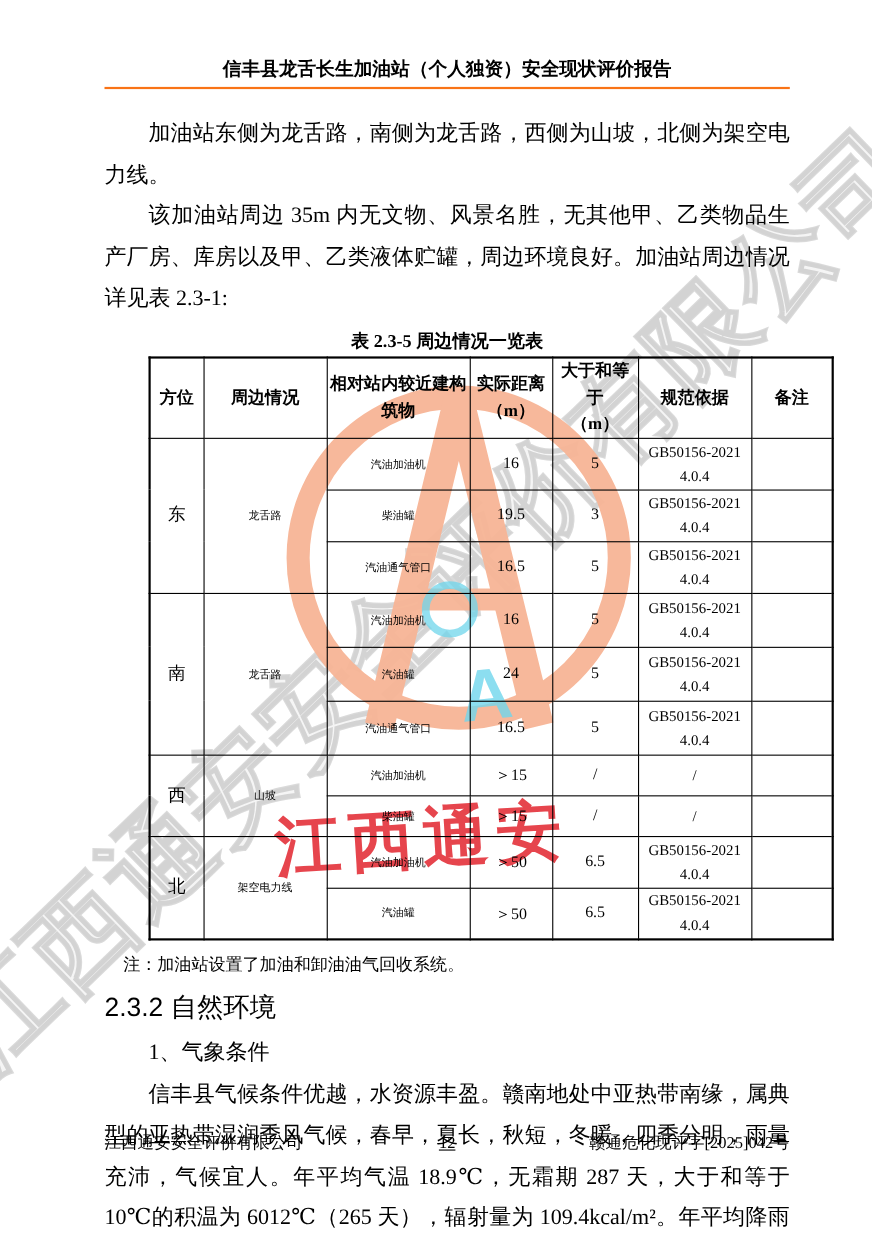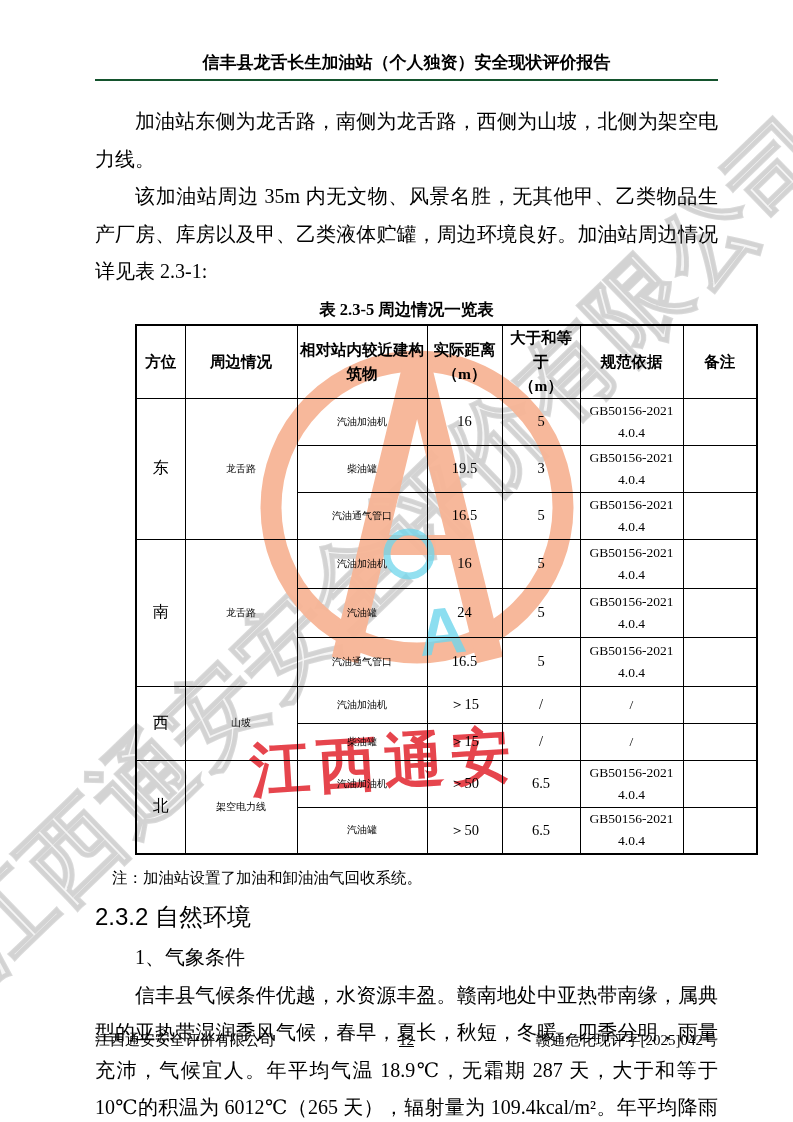--- a/index.html
+++ b/index.html
@@ -26,21 +26,21 @@
     font-size:66px;line-height:1;color:rgba(111,214,236,0.8);transform:rotate(-6deg);
   }
   .wm-red{
     position:absolute;left:250px;top:733px;white-space:nowrap;
     font-weight:bold;font-size:60px;line-height:1;letter-spacing:7px;
     color:rgba(226,36,46,0.85);transform:rotate(-3.5deg);
     font-family:"Liberation Serif","DejaVu Serif",serif;
   }
   
   .content{position:relative;z-index:1;width:623px;margin:0 75px 0 95px;}
-  .doc-header{padding-top:52px;padding-bottom:5px;border-bottom:2px solid #14532d;}
+  .doc-header{padding-top:52px;padding-bottom:5px;border-bottom:2px solid #f97316;}
   .doc-header-title{
     text-align:center;font-size:17px;line-height:22px;font-weight:bold;
   }
   .para{margin:0;font-size:20px;line-height:37.5px;text-align:justify;text-indent:2em;}
   .p1{margin-top:22px;}
   .table-title{margin-top:8px;text-align:center;font-weight:bold;font-size:16.5px;line-height:22px;}
   table.peripheral{
     margin-top:3px;border-collapse:collapse;table-layout:fixed;width:623px;
     border:2px solid #000;
     margin-left:40px;

